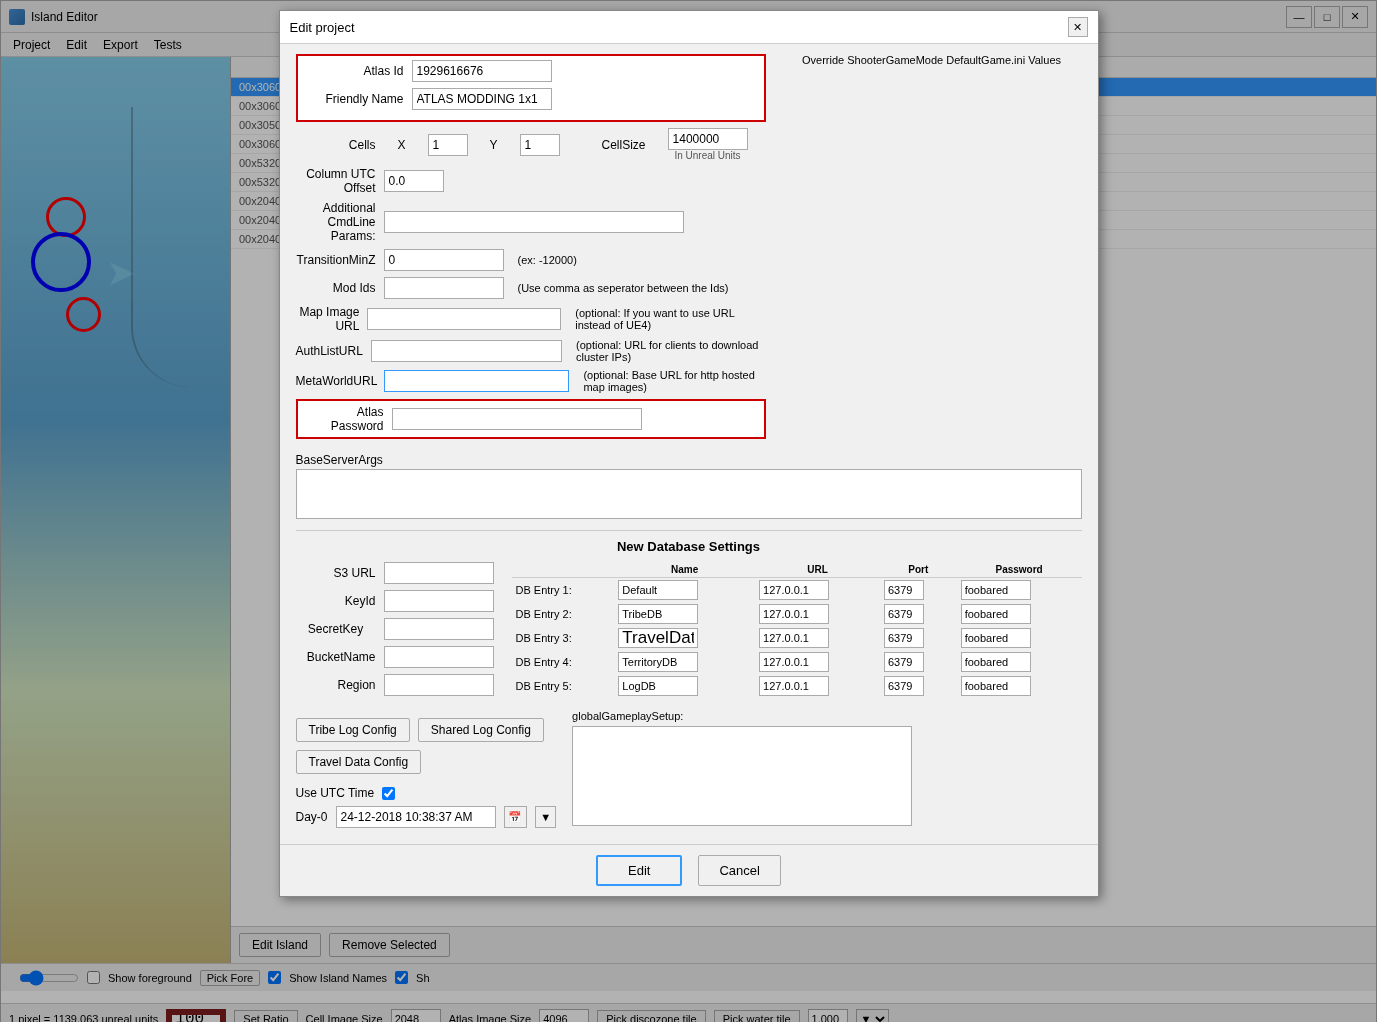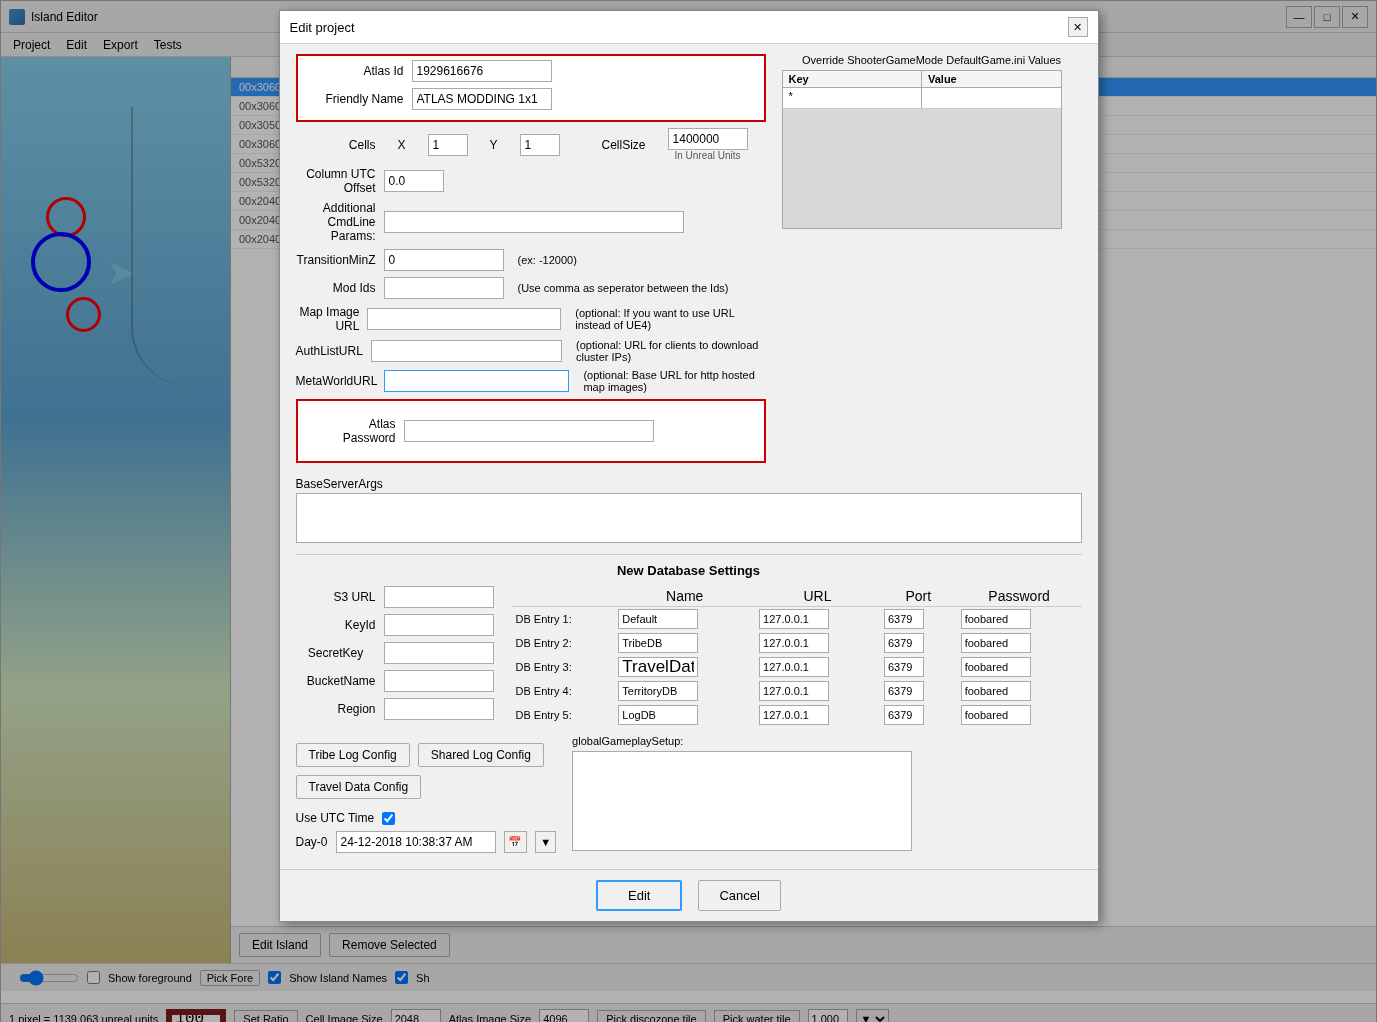--- a/index.html
+++ b/index.html
@@ -285,22 +285,22 @@
       width: 200px;
     }
     .db-entries-section {
       flex: 1;
     }
     .db-table {
       border-collapse: collapse;
       width: 100%;
     }
     .db-table th {
-      font-size: 14px;
-      font-weight: normal;
+      font-size: 10px;
+      font-weight: bold;
       padding: 2px 6px;
       border-bottom: 1px solid #ccc;
       margin-top: 44px;
     }
     .db-table td {
       padding: 2px 4px;
       font-size: 11px;
     }
     .db-table input {
       width: 100%;
@@ -684,41 +684,29 @@
             <span style="font-size:11px;margin-left:6px;">(optional: URL for clients to download cluster IPs)</span>
           </div>
 
           <div class="form-row">
             <span class="form-label" style="width:80px;">MetaWorldURL</span>
             <input class="form-input metaworld-input" style="width: 240px; border: 1px solid rgb(51, 153, 255);" type="text" value="">
             <span style="font-size:11px;margin-left:6px;">(optional: Base URL for http hosted map images)</span>
           </div>
 
           <div class="atlas-password-box">
-            <div class="form-row" style="margin:12px;">
+            <div class="form-row" style="margin:0;">
               <span class="form-label" style="width:80px;">Atlas Password</span>
               <input class="form-input" style="width: 250px;" type="text" value="">
             </div>
           </div>
         </div>
 
         <div class="right-section">
           <div style="font-size:11px;text-align:center;margin-bottom:4px;">Override ShooterGameMode DefaultGame.ini Values</div>
-          <div class="override-table">
-            <div class="override-table-header">
-              <span class="override-col-key">Key</span>
-              <span class="override-col-val">Value</span>
-            </div>
-            <div class="override-table-body">
-              <div class="override-row">
-                <div class="override-cell">*</div>
-                <div class="override-cell"></div>
-              </div>
-            </div>
-          </div>
         </div>
       </div>
 
       <div class="base-server-section">
         <div class="base-server-label">BaseServerArgs</div>
         <textarea class="base-server-textarea" style=""></textarea>
       </div>
 
       <hr class="section-divider">
       <div class="section-title">New Database Settings</div>

